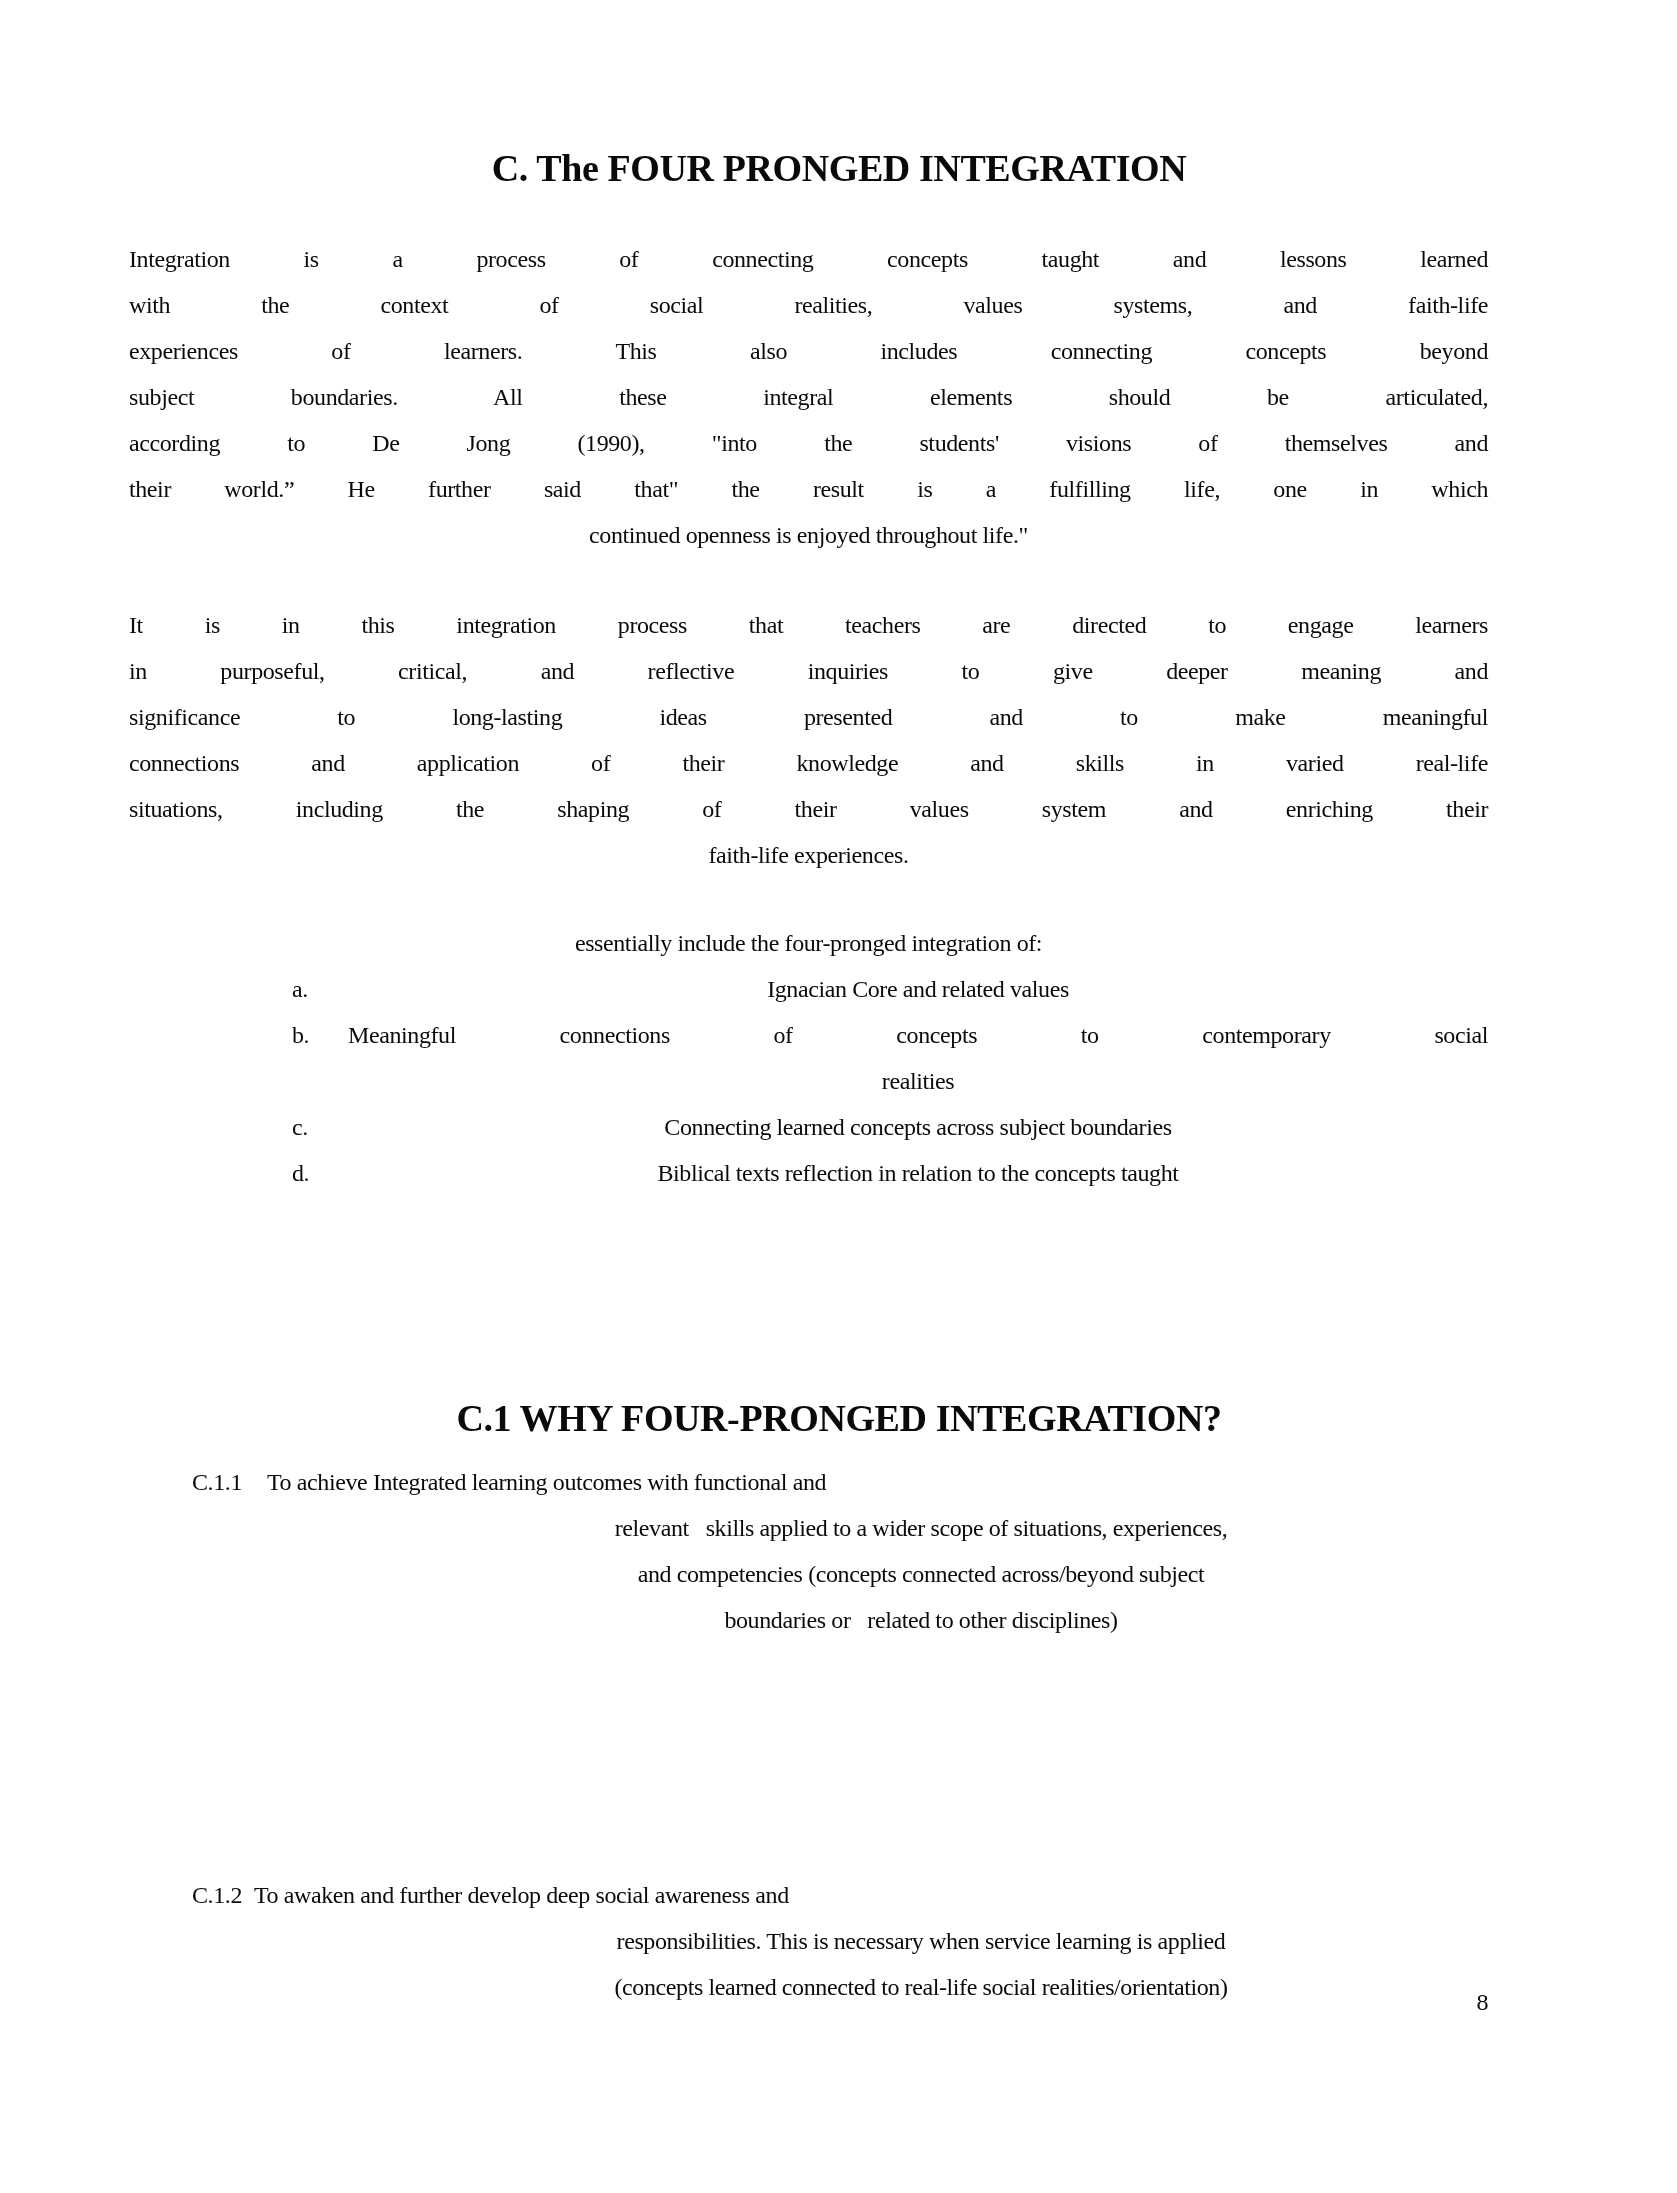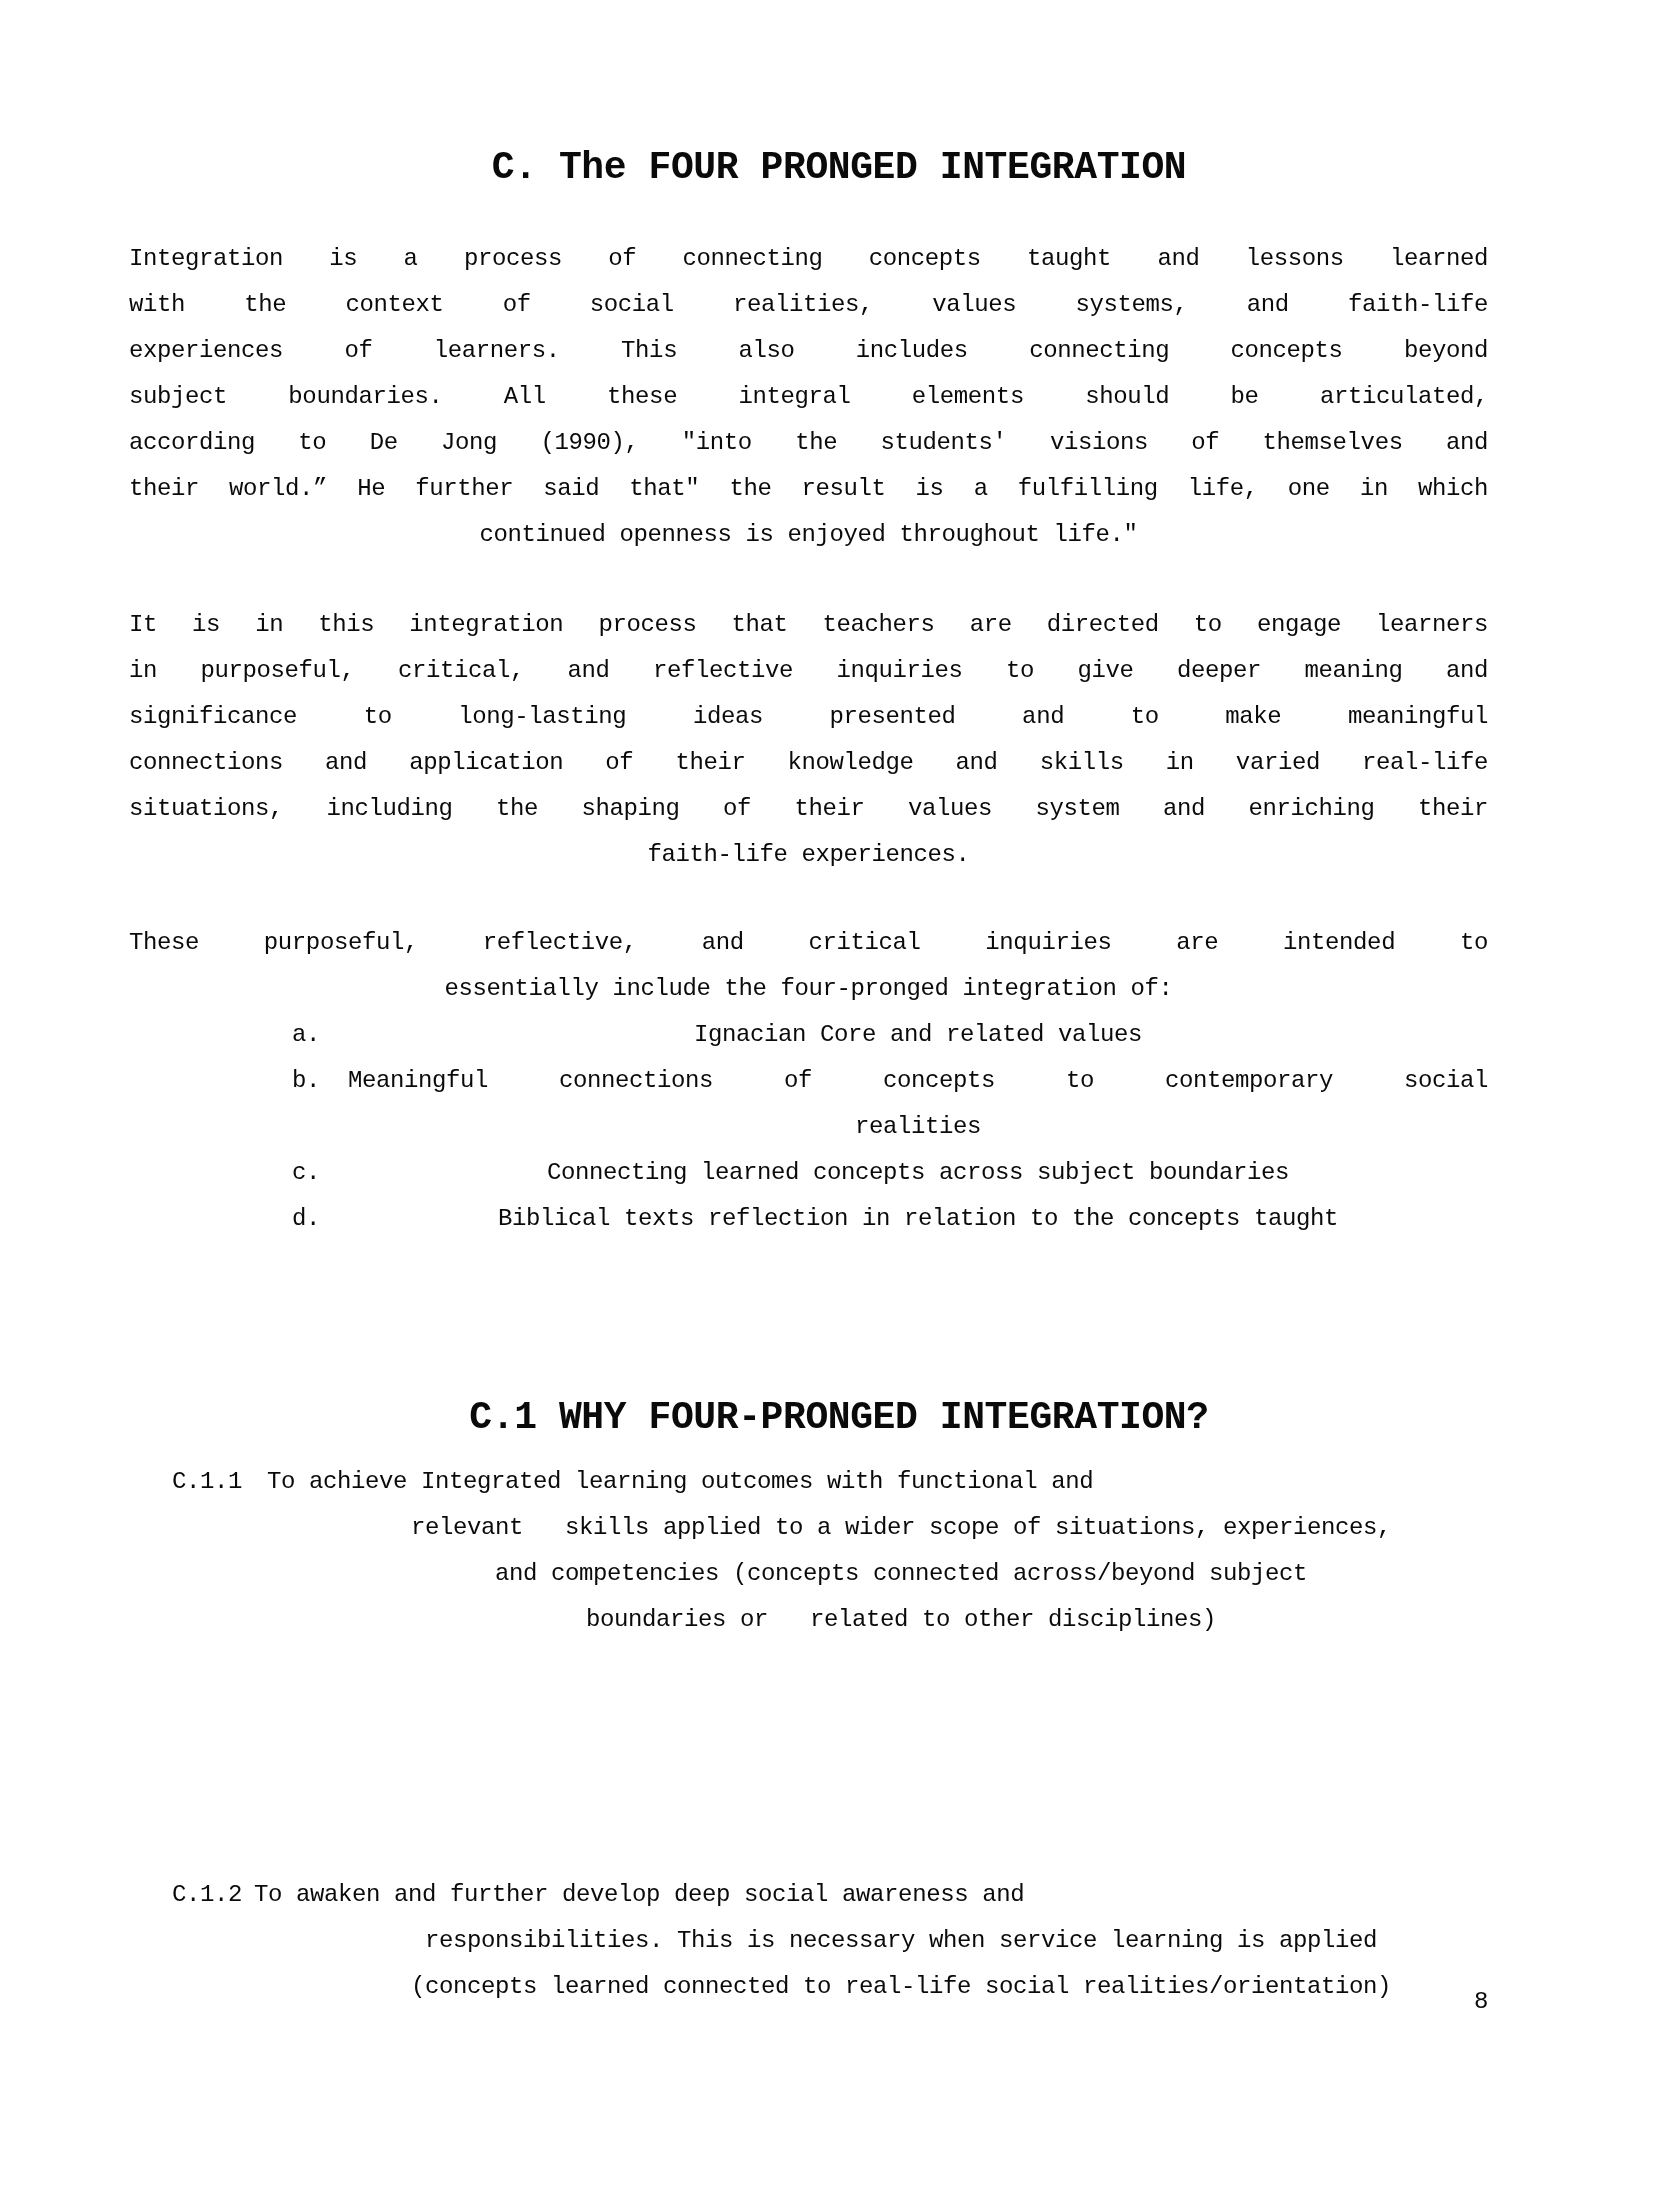--- a/index.html
+++ b/index.html
@@ -1,23 +1,24 @@
 <!DOCTYPE html>
 <html style="font-size:13.8px"><head>
 <meta charset="utf-8">
 <style>
   html, body { margin: 0; padding: 0; background: #ffffff; }
   .page {
     position: relative;
     width: 1532px;
     height: 2194px;
     background: #ffffff;
-    font-family: Liberation Mono, monospace;
+    font-family: Liberation Serif, serif;
     color: #0a0a0a;
     overflow: hidden;
+    padding-left: 20px;
   }
   .abs { position: absolute; }
   .col { left: 129px; width: 1359px; }
   .body-text { font-size: 24px; line-height: 46px; letter-spacing: -0.4px; }
   
   .jl { text-align: justify; text-align-last: justify; }
   
   .ll { text-align: center; white-space: pre; }
   .heading {
     left: 0; width: 1678px;
@@ -60,21 +61,20 @@
   <div class="abs col body-text" style="top:602px;">
     <div class="jl">It is in this integration process that teachers are directed to engage learners</div>
     <div class="jl">in purposeful,  critical, and reflective inquiries to give deeper meaning and</div>
     <div class="jl">significance to long-lasting ideas presented and to make meaningful</div>
     <div class="jl">connections and application of their knowledge and skills in varied real-life</div>
     <div class="jl">situations, including the shaping of their values system and enriching their</div>
     <div class="ll">faith-life experiences.</div>
   </div>
 
   <div class="abs col body-text" style="top:920px;">
-    <div class="jl">These purposeful, reflective, and critical inquiries are intended to</div>
     <div class="ll">essentially include the four-pronged integration of:</div>
 
     <div class="li">
       <span class="marker">a.</span>
       <div class="ll">Ignacian Core and related values</div>
     </div>
 
     <div class="li">
       <span class="marker">b.</span>
       <div class="jl">Meaningful connections of concepts to contemporary social</div>

